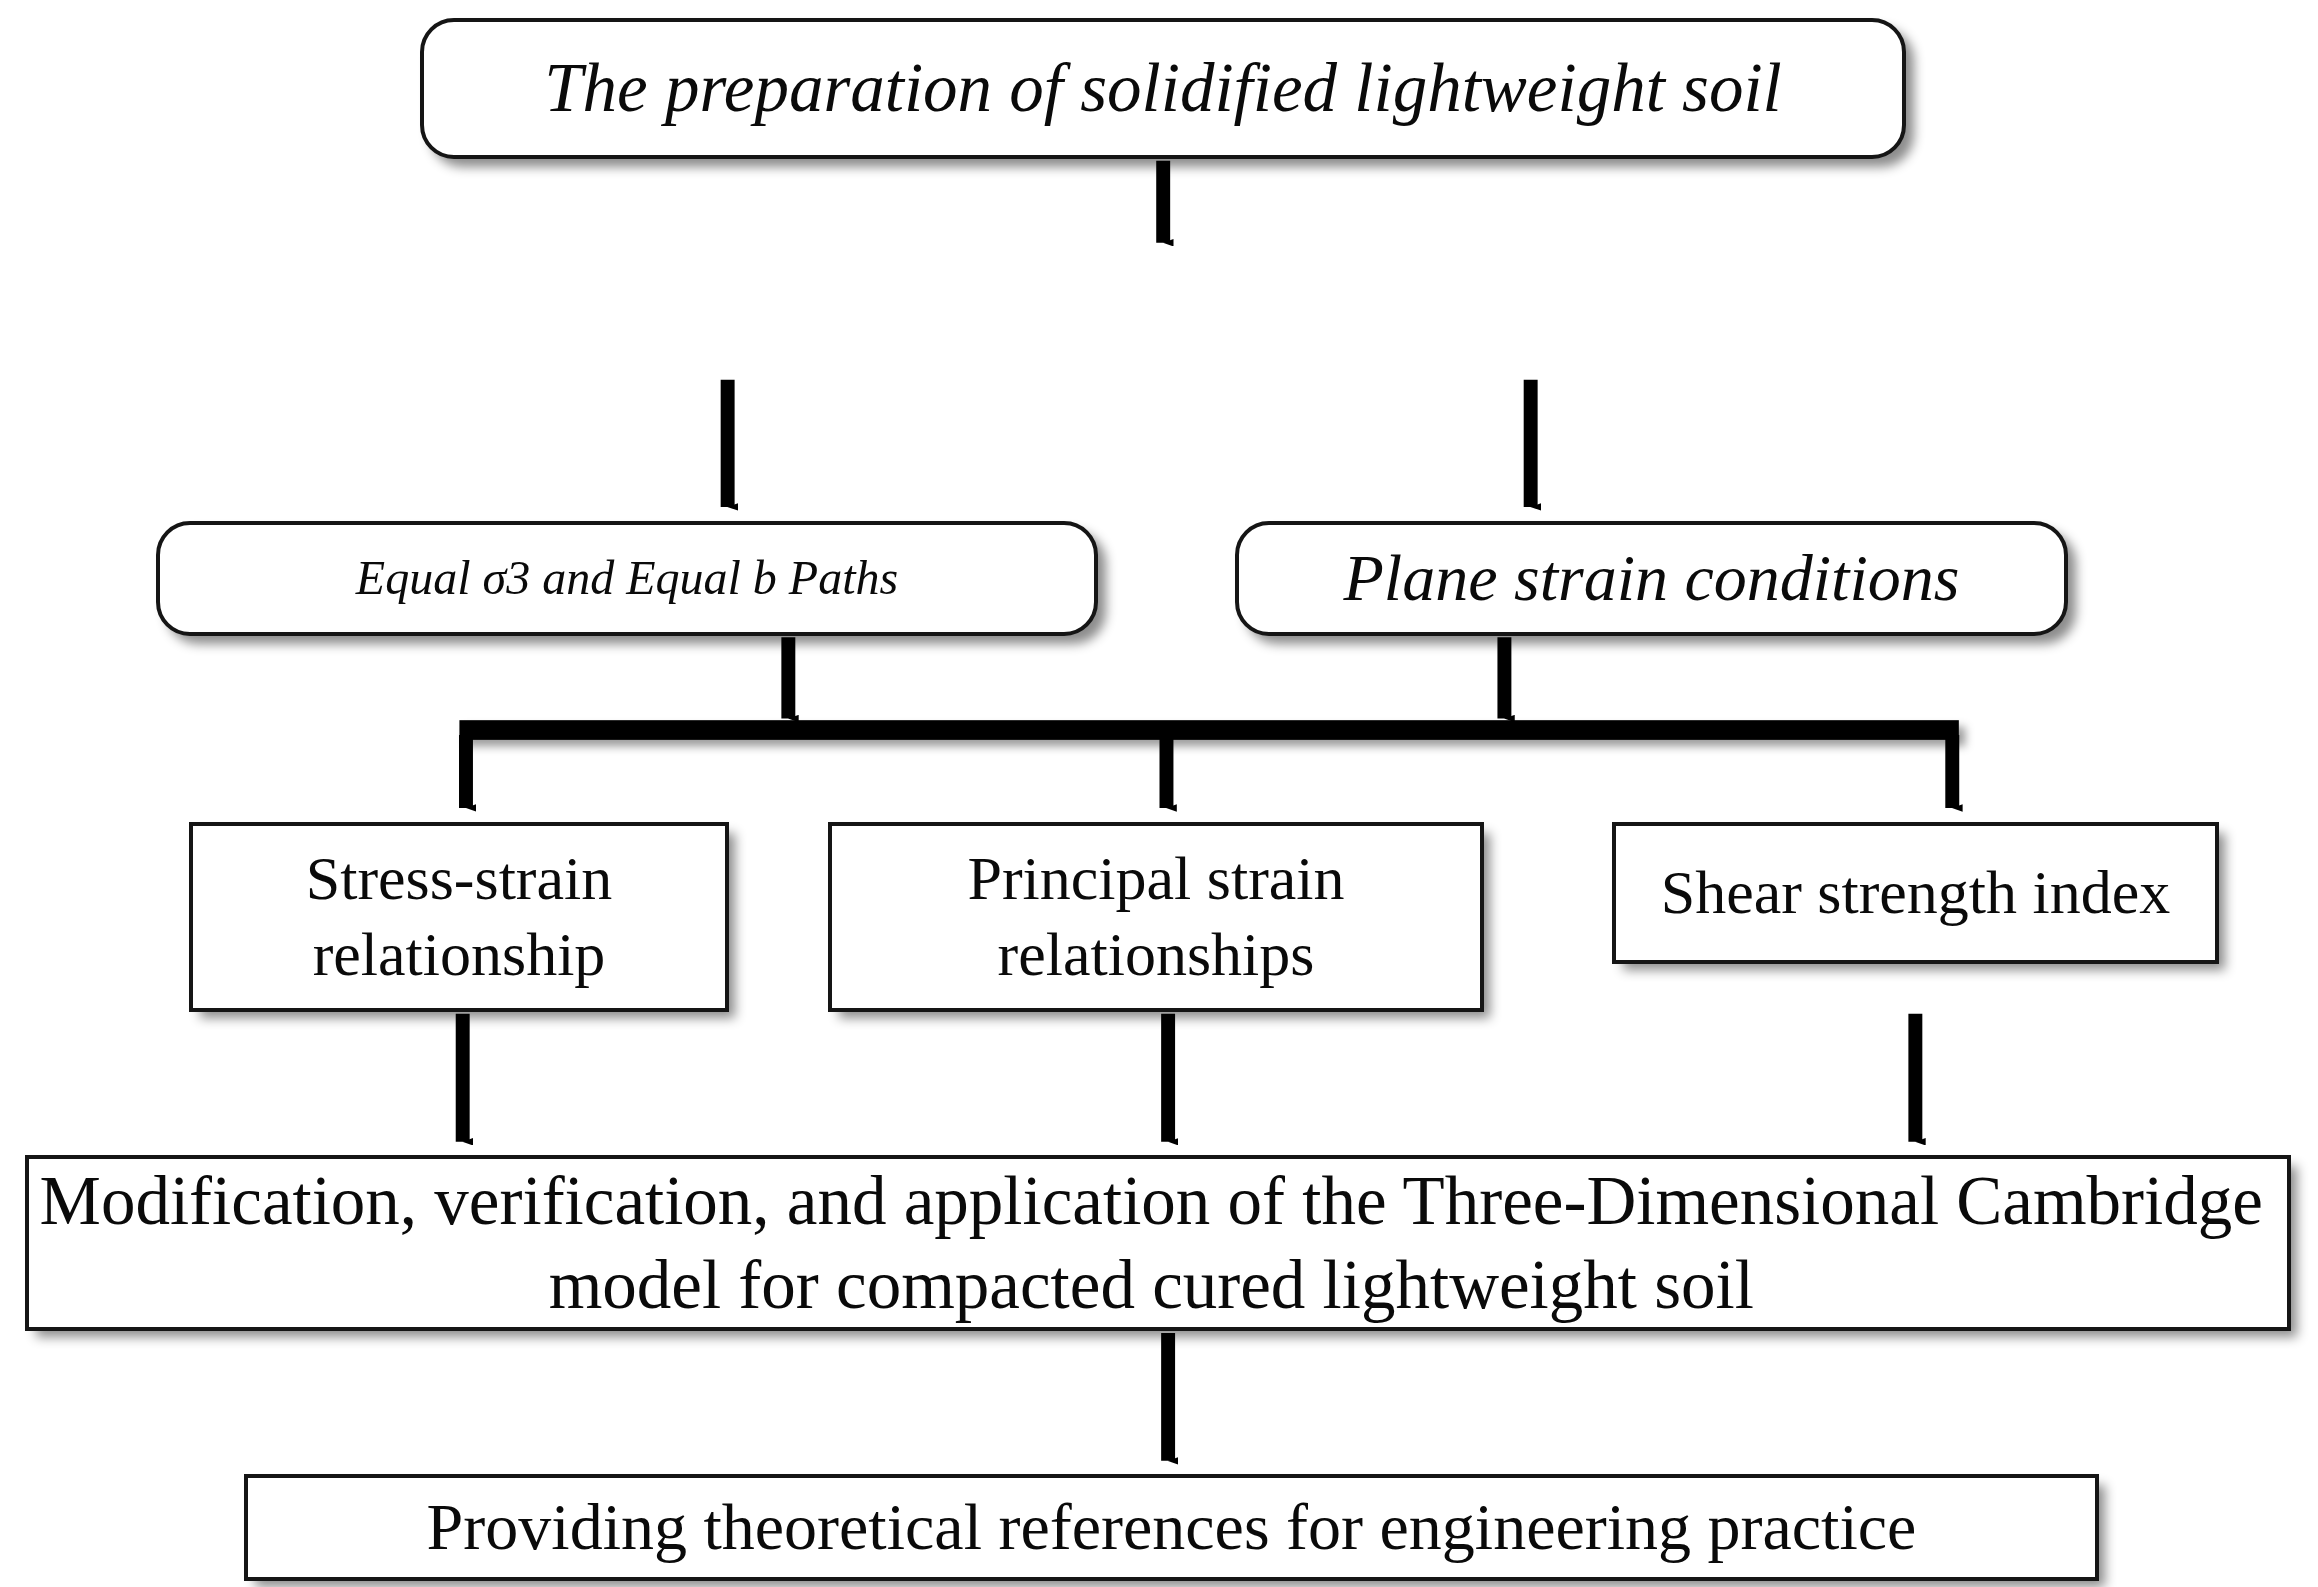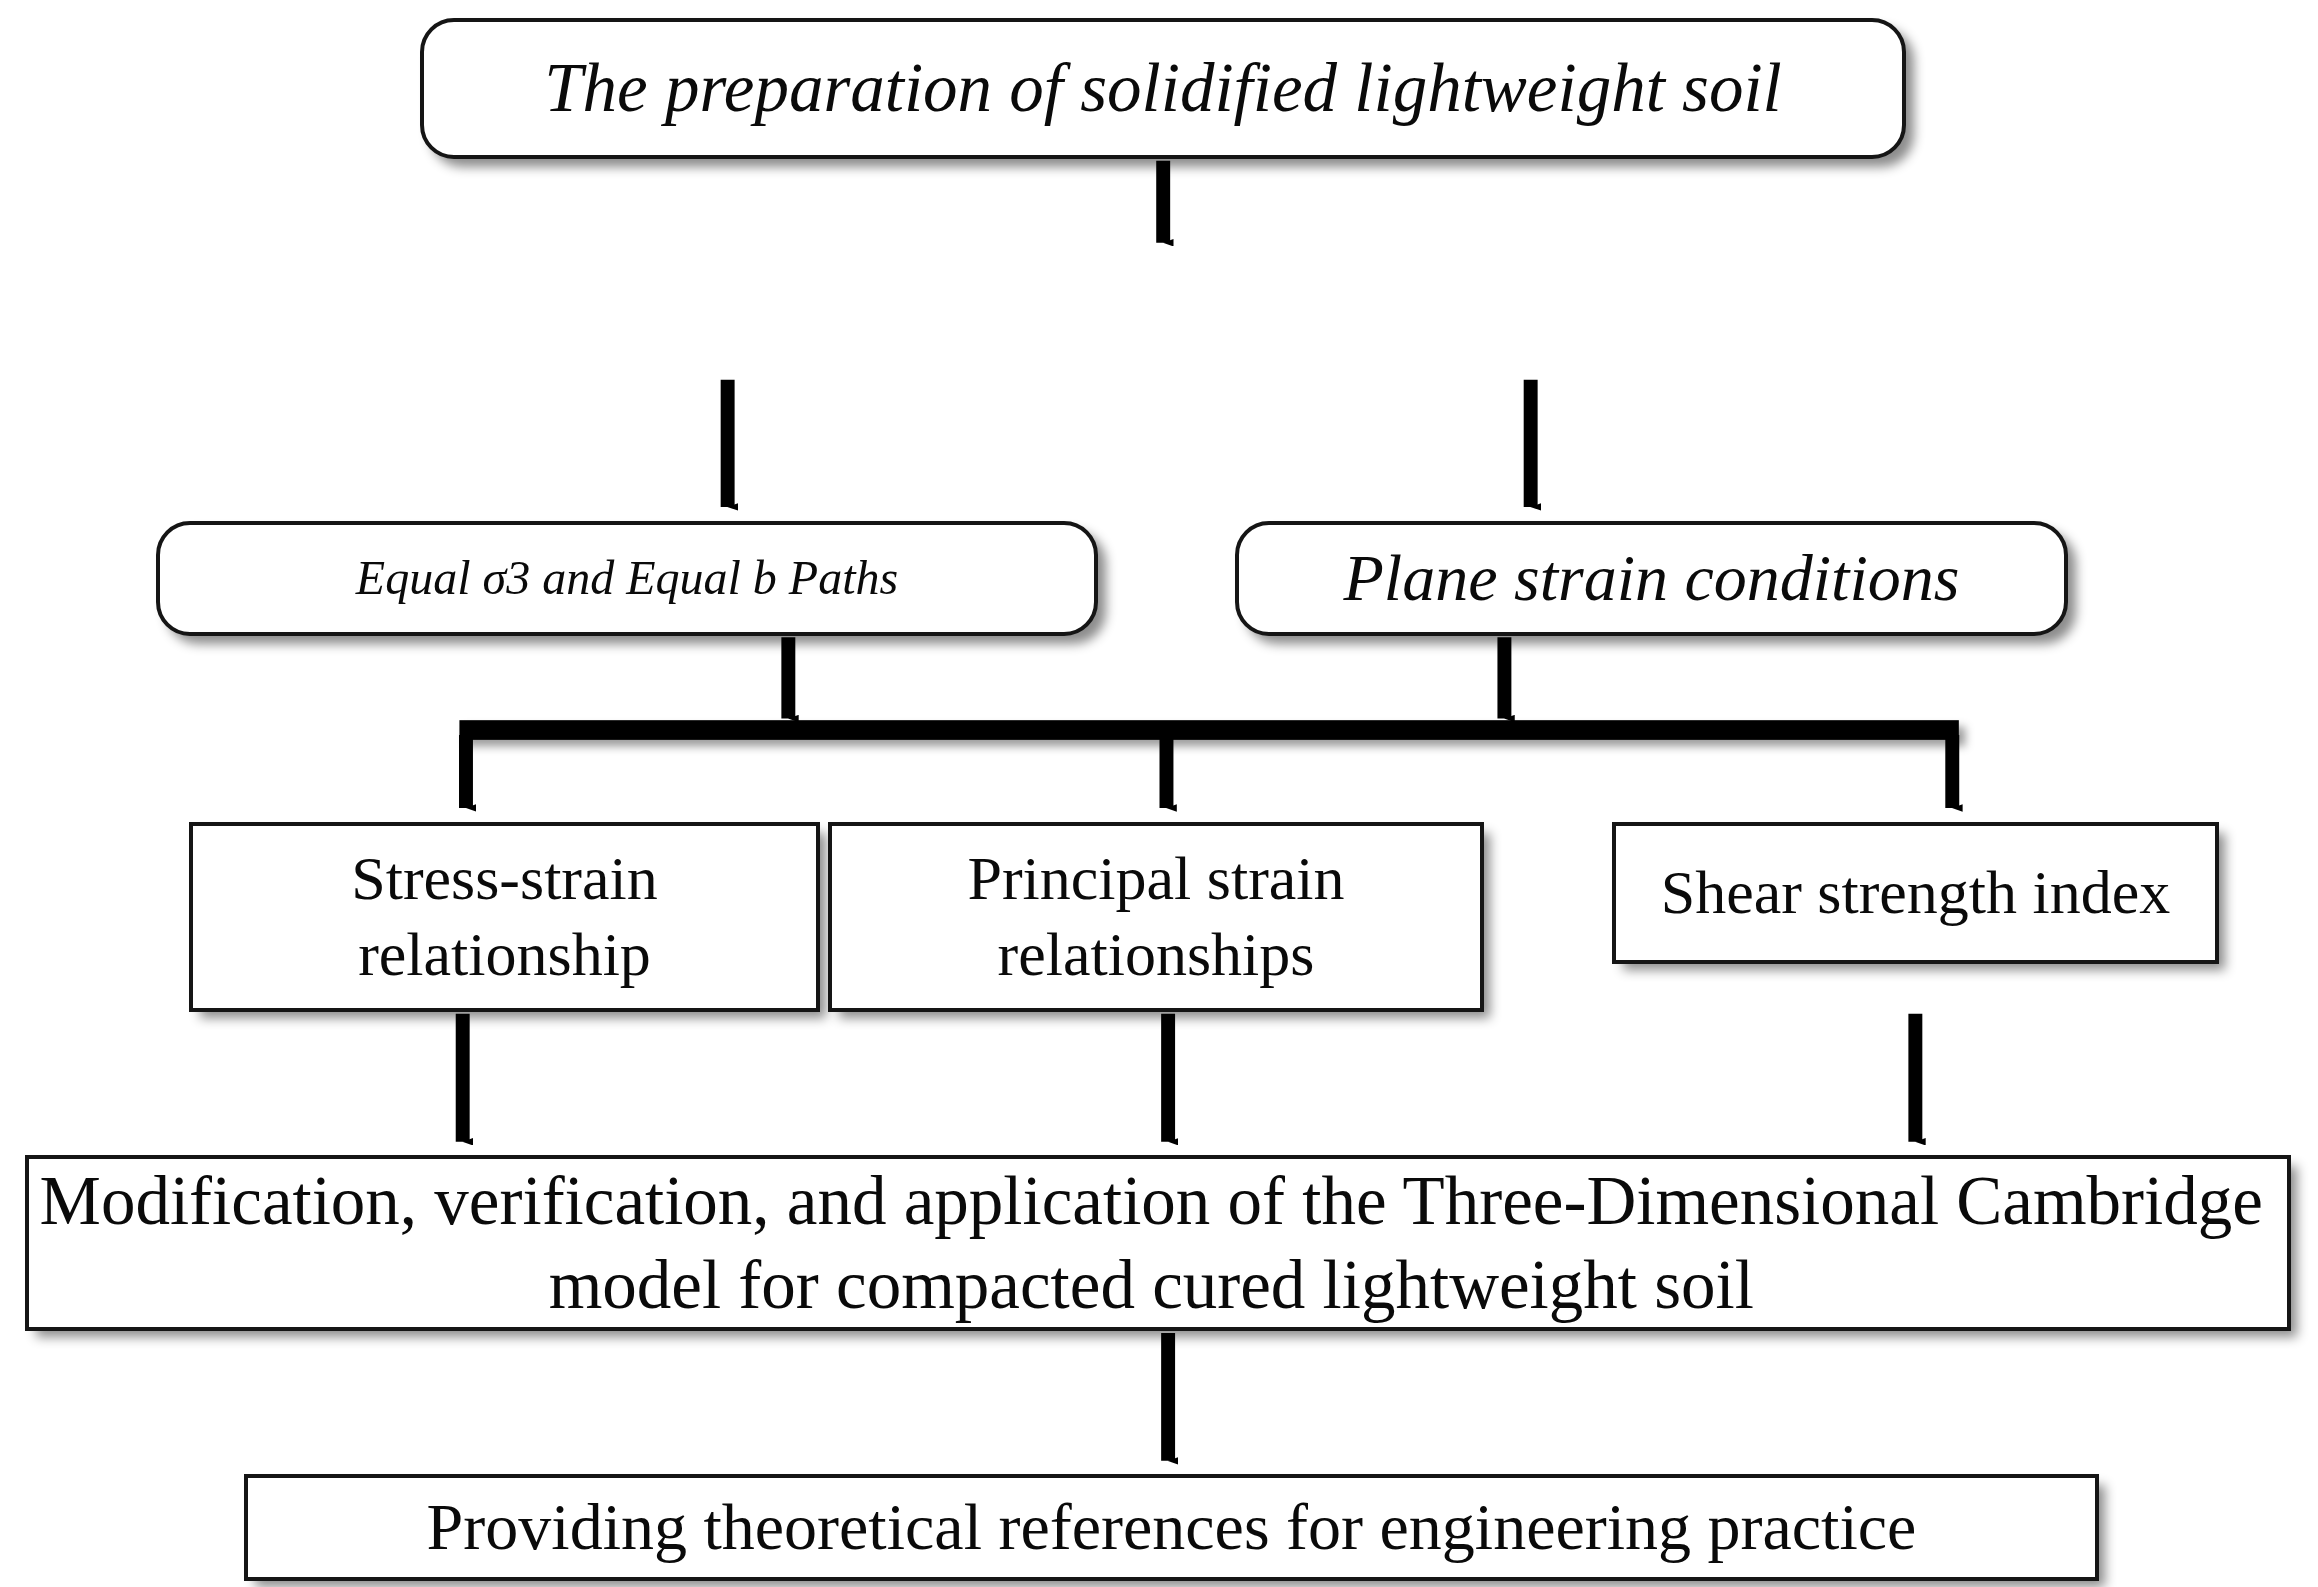--- a/index.html
+++ b/index.html
@@ -36,21 +36,21 @@
     padding: 0 19.7px;
     -webkit-font-smoothing: antialiased;
   }
   .node.rounded { border-radius: 34px; font-style: italic; }
   .node.square  { border-radius: 0; }
 
   .n-top      { left: 420px;  top: 18px;   width: 1486px; height: 141px; font-size: 69px; }
   .n-three    { left: 420px;  top: 257px;  width: 1430px; height: 121px; font-size: 66px; }
   .n-equal    { left: 156px;  top: 521px;  width: 942px; height: 115px; font-size: 48px; justify-content: center; }
   .n-plane    { left: 1215px; top: 521px;  width: 833px; height: 115px; font-size: 66px; margin-left: 20px; }
-  .n-ss       { left: 189px;  top: 822px; width: 631px;  height: 190px; font-size: 62px; }
+  .n-ss       { left: 189px;  top: 822px; width: 540px;  height: 190px; font-size: 62px; }
   .n-ps       { left: 828px; top: 822px; width: 656px;  height: 190px; font-size: 62px; }
   .n-shear    { left: 1612px; top: 822px; width: 607px;  height: 142px; font-size: 62px; }
   .n-big      { left: 24.6px;   top: 1155px; width: 2266px; height: 176px; font-size: 69px; padding-left: 7px; }
   .n-final    { left: 244px;  top: 1474px; width: 1855px; height: 107px; font-size: 66px; }
 
   .node span { display: block; width: 100%; }
 </style>
 </head>
 <body>
 

